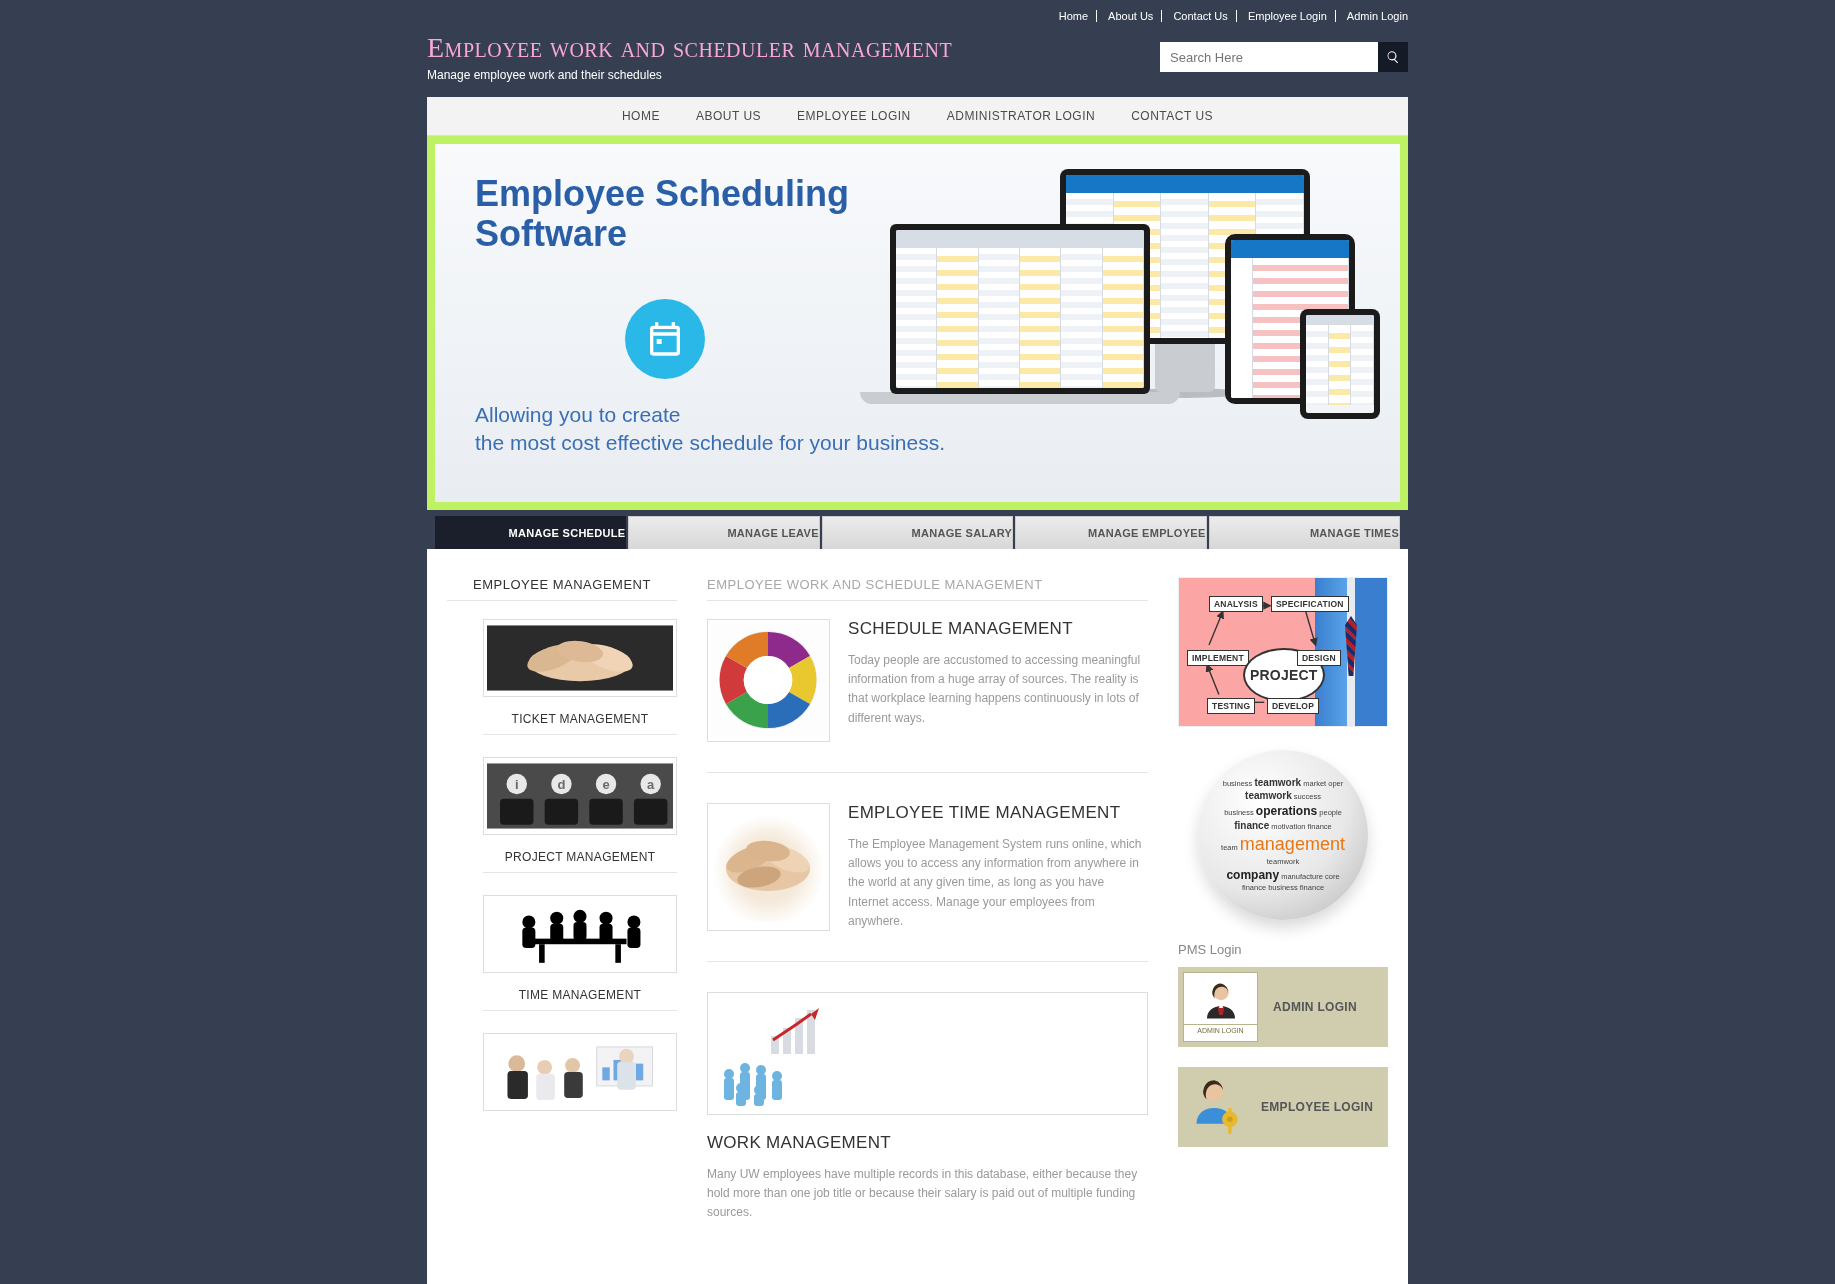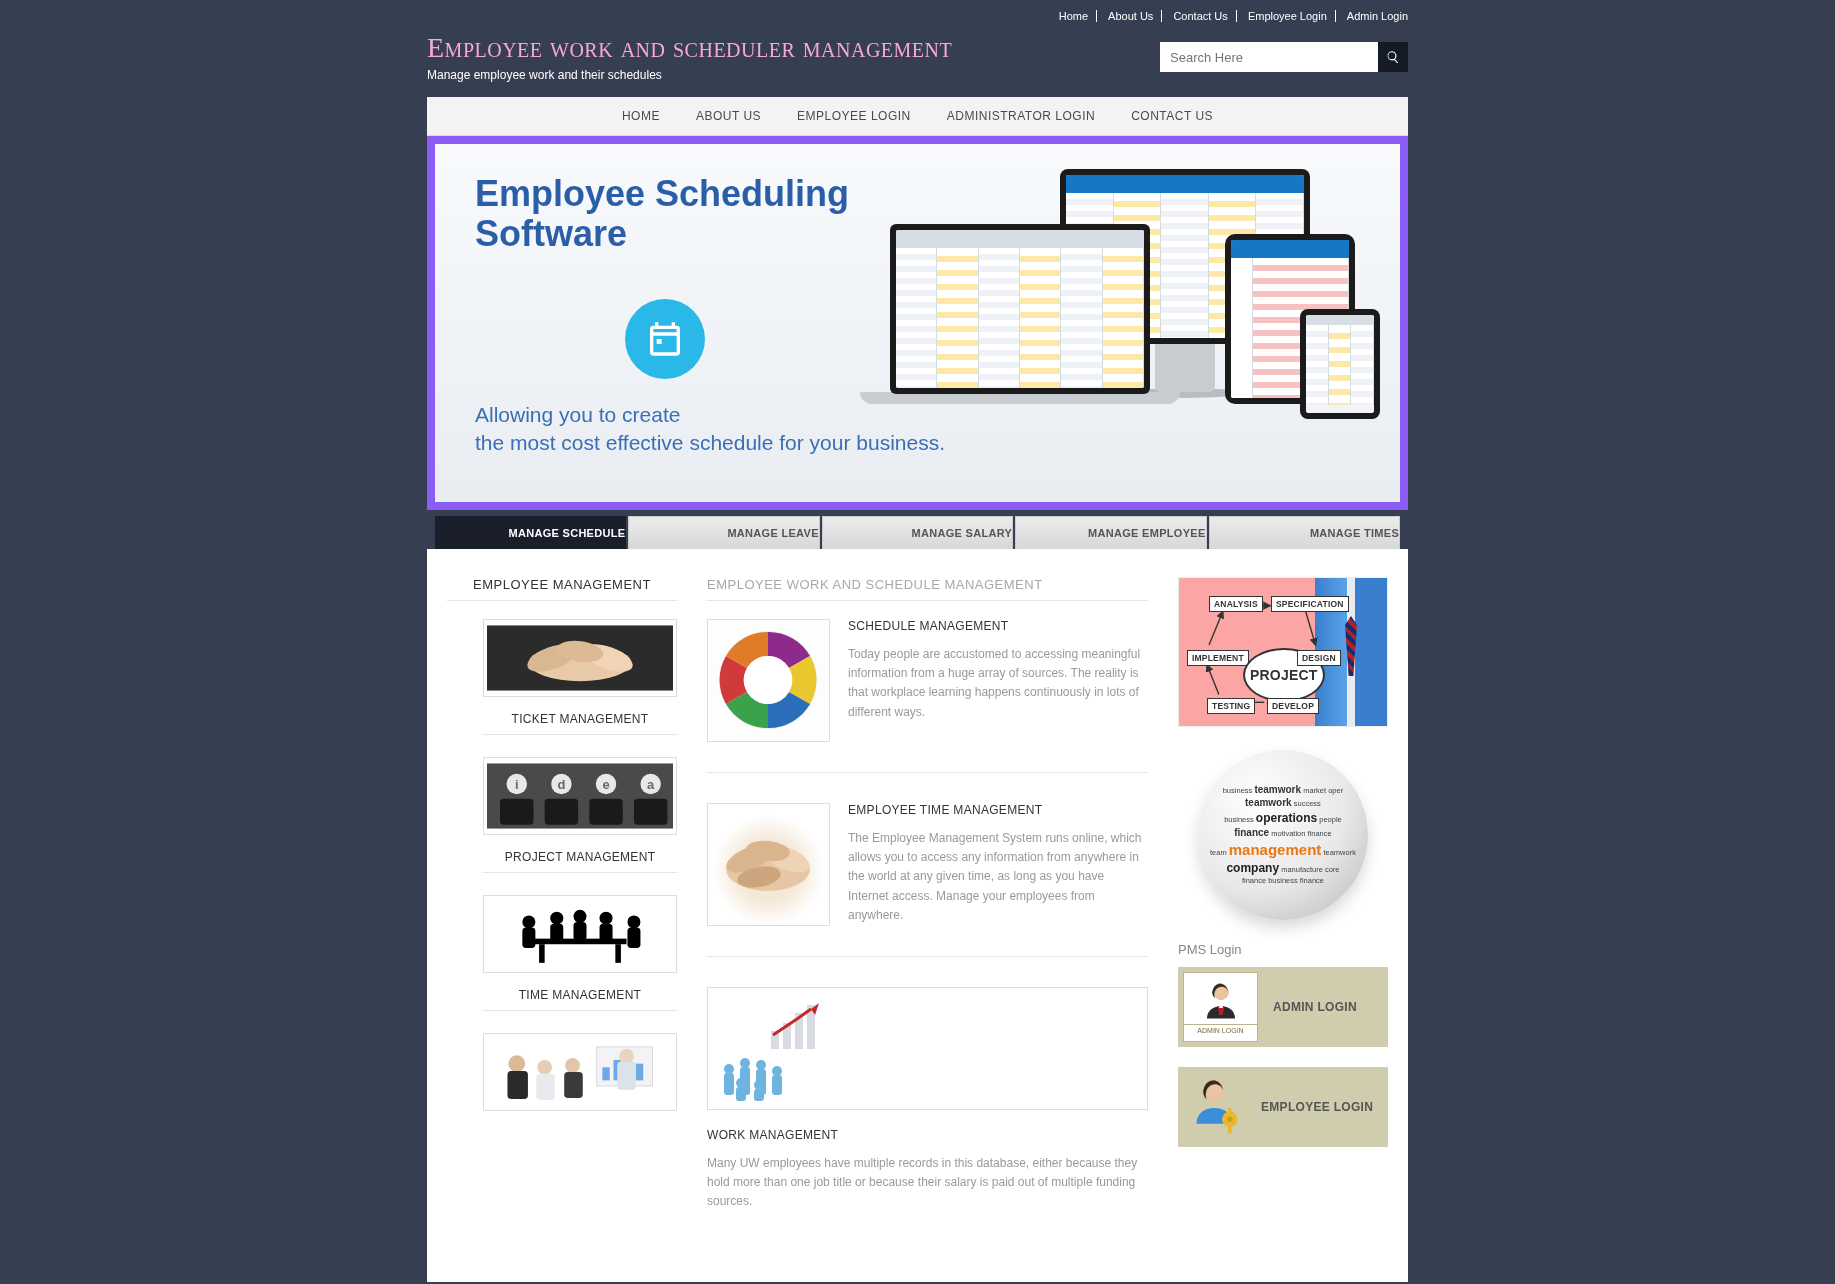--- a/index.html
+++ b/index.html
@@ -19,21 +19,21 @@
 .search-wrap input { width: 218px; height: 30px; border: none; padding: 0 10px; font-size: 13px; font-family: Arial, sans-serif; background: #fff; }
 .search-wrap button { width: 30px; height: 30px; border: none; background: #151a27; color: #fff; cursor: pointer; display: flex; align-items: center; justify-content: center; }
 .search-wrap svg { width: 14px; height: 14px; fill: #fff; }
 
 
 .main-nav { background: #f3f3f3; border-bottom: 1px solid #ddd; }
 .main-nav ul { list-style: none; display: flex; justify-content: center; }
 .main-nav li a { display: block; padding: 12px 18px; color: #4a4a4a; text-decoration: none; font-size: 12px; font-family: Arial, sans-serif; letter-spacing: 0.5px; }
 
 
-.frame { background: #8b5cf6; padding: 8px; }
+.frame { background: #bef264; padding: 8px; }
 .hero { position: relative; height: 358px; background: linear-gradient(#f8fafc, #e9edf2); padding: 30px 40px; overflow: hidden; }
 .hero h2 { color: #2a5fa8; font-family: Arial, sans-serif; font-weight: bold; font-size: 36px; line-height: 1.1; }
 .hero p.sub { color: #3a6fb5; font-family: Arial, sans-serif; font-size: 21px; margin-top: 150px; }
 .hero .devices { position: absolute; right: 30px; top: 20px; width: 560px; height: 310px; }
 .hero .cal-icon { position: absolute; left: 190px; top: 155px; width: 80px; height: 80px; border-radius: 50%; background: #29b8e8; display: flex; align-items: center; justify-content: center; }
 .hero .cal-icon svg { width: 40px; height: 40px; fill: #fff; }
 
 
 .screen { position: absolute; background: #1b1b1b; border-radius: 6px; }
 .screen .panel { position: absolute; inset: 6px; background: #f2f4f7; border-radius: 2px; overflow: hidden; }
@@ -68,29 +68,29 @@
 
 .side-block { margin-bottom: 22px; margin-left: 36px; }
 .side-block .imgbox { border: 1px solid #ddd; padding: 3px; background: #fff; }
 .side-block .thumb { height: 70px; display: flex; align-items: center; justify-content: center; font-size: 10px; color: #888; }
 .side-block h4 { font-family: Arial, sans-serif; font-size: 12px; color: #333; font-weight: normal; margin-top: 15px; padding-bottom: 8px; border-bottom: 1px solid #e5e5e5; letter-spacing: 0.3px; }
 
 .article { display: flex; gap: 18px; padding-bottom: 30px; margin-bottom: 30px; border-bottom: 1px solid #e5e5e5; }
 .article:last-child { border-bottom: none; margin-bottom: 0; flex-direction: column; }
 .article .imgbox { border: 1px solid #ddd; padding: 3px; flex-shrink: 0; }
 .article .thumb { width: 115px; height: 115px; display: flex; align-items: center; justify-content: center; }
-.article h5 { font-family: Arial, sans-serif; font-size: 12px; color: #333; font-weight: normal; margin-bottom: 12px; letter-spacing: 0.3px; }
+.article h5 { font-family: Arial, sans-serif; font-size: 17px; color: #333; font-weight: normal; margin-bottom: 12px; letter-spacing: 0.3px; }
 .article p { font-size: 12px; color: #9a9a9a; line-height: 1.6; font-family: Arial, sans-serif; }
 
 .col-right .promo { margin-bottom: 10px; }
 .col-right .promo.dev { height: 150px; background: #fca5a5; border: 1px solid #eee; position: relative; overflow: hidden; }
 .col-right .promo.sphere { height: 195px; background: #fff; display: flex; align-items: center; justify-content: center; }
 .sphere-ball { width: 170px; height: 170px; border-radius: 50%; background: radial-gradient(circle at 35% 30%, #fff, #e8e8e8 55%, #b5b5b5); position: relative; overflow: hidden; box-shadow: 0 8px 15px rgba(0,0,0,0.15); }
 .sphere-ball .wordcloud { position: absolute; inset: 12px; font-family: Arial, sans-serif; font-size: 7.5px; line-height: 1.35; color: #444; text-align: center; display: flex; align-items: center; }
-.sphere-ball .wordcloud .hl1 { color: #e67817; font-weight: bold; font-size: 15px; }
+.sphere-ball .wordcloud .hl1 { color: #e67817; font-weight: normal; font-size: 18px; }
 .sphere-ball .wordcloud .hl2 { font-weight: bold; font-size: 12px; color: #222; }
 .sphere-ball .wordcloud .hl3 { font-weight: bold; font-size: 10px; color: #333; }
 .col-right h6 { font-family: Arial, sans-serif; font-size: 13px; color: #888; font-weight: normal; margin: 10px 0; }
 .login-btn { background: #d0ccae; height: 80px; display: flex; align-items: center; gap: 15px; padding: 5px; margin-bottom: 20px; cursor: pointer; }
 .login-btn .icon { width: 75px; height: 70px; background: #fff; border: 1px solid #b8b48e; display: flex; flex-direction: column; align-items: center; justify-content: center; }
 .login-btn .icon svg { width: 42px; height: 42px; }
 .login-btn .icon .cap { font-size: 7px; font-family: Arial, sans-serif; color: #7a6a3a; border-top: 1px solid #b8b48e; width: 100%; text-align: center; padding-top: 2px; margin-top: 2px; }
 .login-btn span.label { font-family: Arial, sans-serif; font-size: 12px; color: #555; font-weight: bold; letter-spacing: 0.3px; }
 
 

